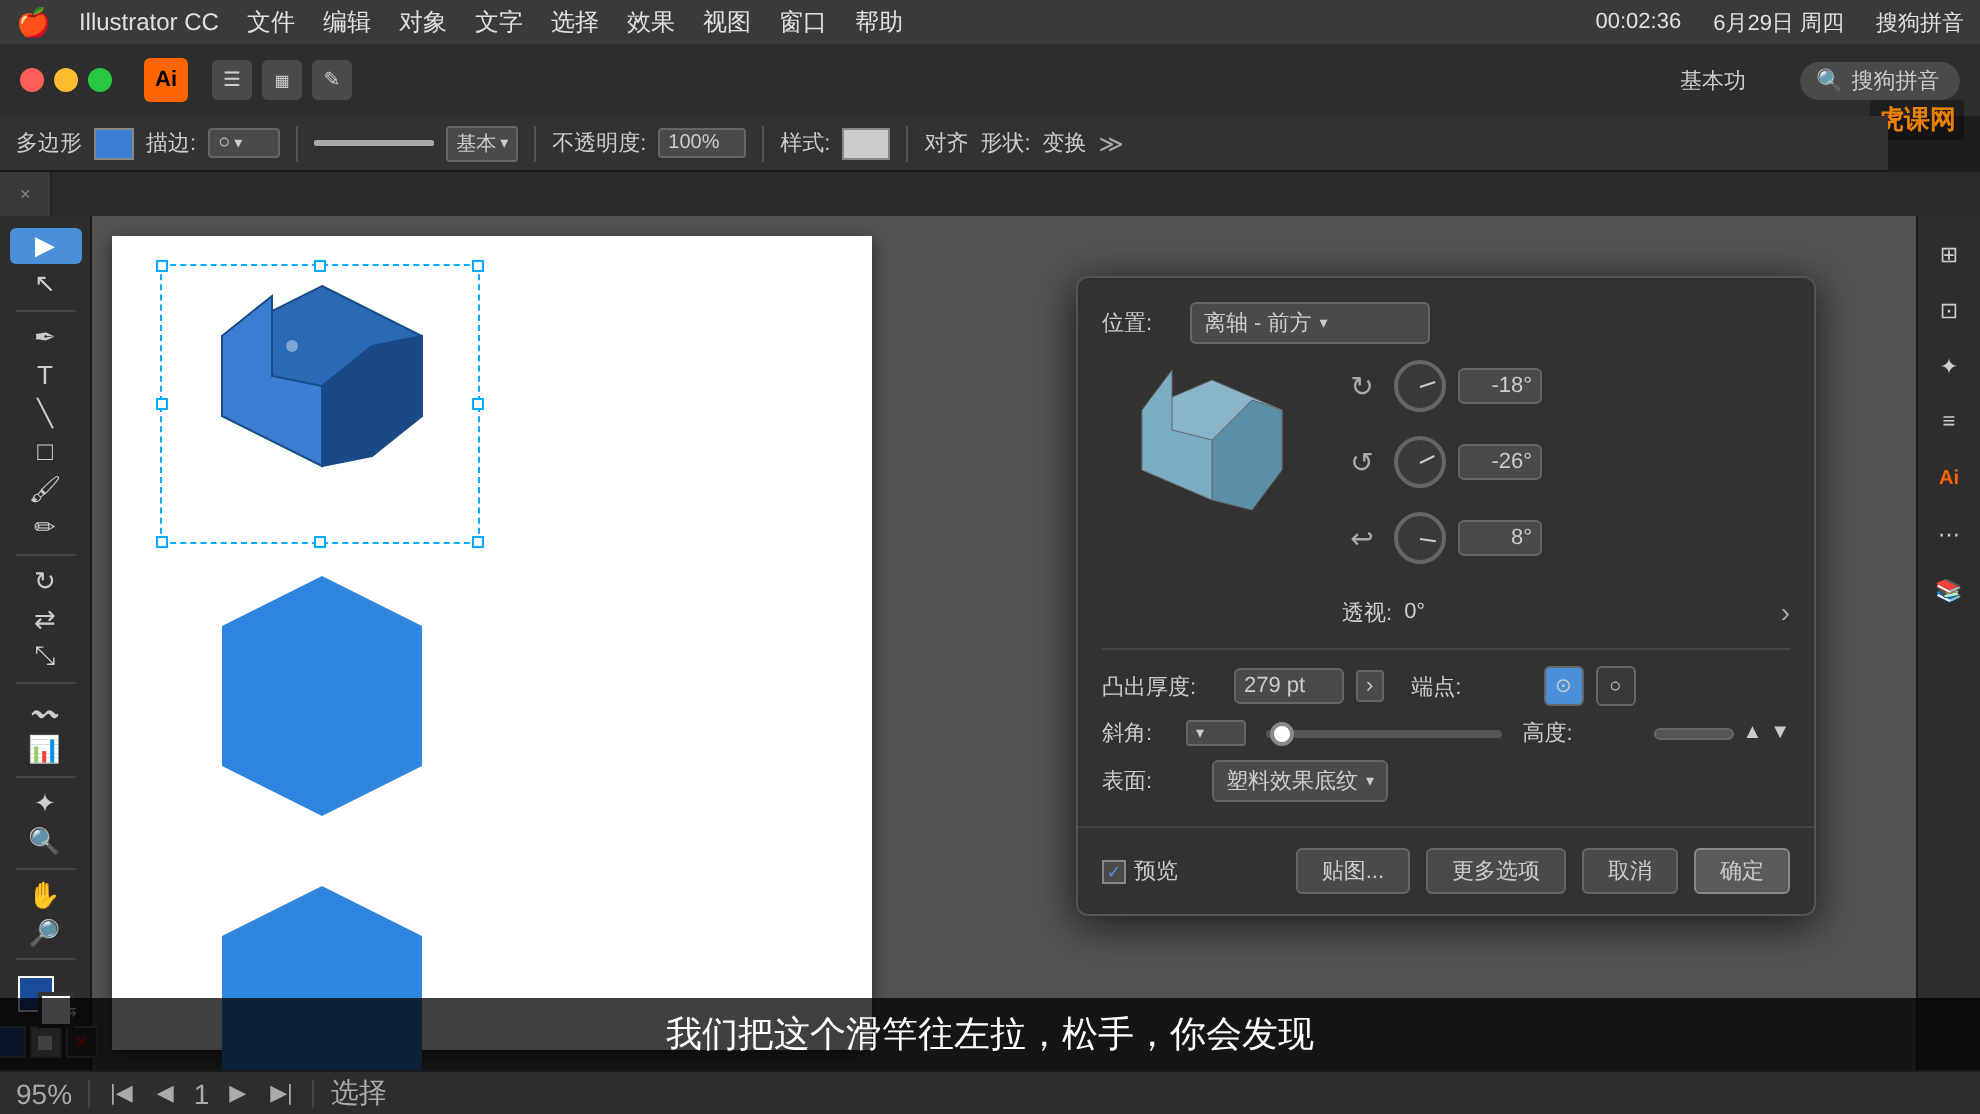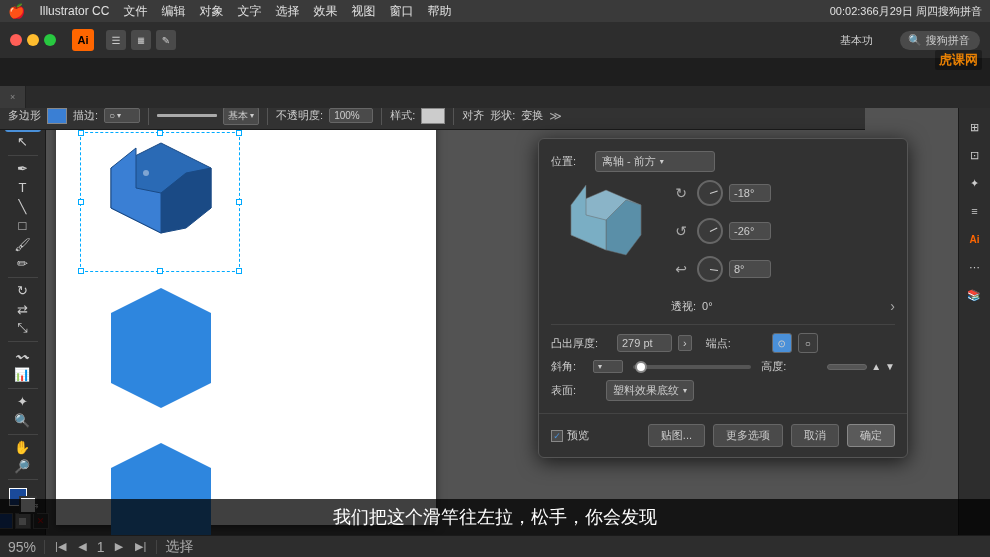--- a/index.html
+++ b/index.html
@@ -21,21 +21,21 @@
     .menu-bar-item {
       font-size: 12px;
       color: #e0e0e0;
       cursor: pointer;
       white-space: nowrap;
     }
     .menu-bar-right {
       margin-left: auto;
       display: flex;
       align-items: center;
-      gap: 0;
+      gap: 16px;
       font-size: 11px;
       color: #e0e0e0;
     }
     .time-display { font-size: 11px; color: #e0e0e0; }
 
     
     .title-bar {
       position: absolute;
       top: 22px; left: 0;
       width: 990px;
@@ -89,30 +89,29 @@
       font-size: 11px;
       color: #ccc;
       display: flex; align-items: center; gap: 4px;
       min-width: 80px;
     }
 
     
     .options-bar {
       position: absolute;
       top: 58px; left: 0;
-      width: 865px;
+      width: 944px;
       height: 28px;
       background: #323232;
       display: flex;
       align-items: center;
       padding: 0 8px;
       gap: 6px;
       z-index: 100;
       border-bottom: 1px solid #1a1a1a;
-      margin-top: 44px;
     }
     .opt-label { font-size: 11px; color: #ccc; white-space: nowrap; }
     .opt-swatch {
       width: 20px; height: 16px;
       background: #3a7fd4;
       border: 1px solid #888;
     }
     .opt-dropdown {
       background: #4a4a4a;
       border: 1px solid #666;
@@ -300,21 +299,21 @@
       transform-origin: left center;
     }
     .angle-input {
       background: #4a4a4a;
       border: 1px solid #666;
       color: #ccc;
       font-size: 11px;
       padding: 2px 4px;
       border-radius: 3px;
       width: 42px;
-      text-align: left;
+      text-align: right;
     }
     .angle-row {
       display: flex; align-items: center; gap: 6px;
       margin-bottom: 6px;
     }
     .icon-3d {
       font-size: 14px; color: #aaa;
       min-width: 20px;
       display: flex; align-items: center; justify-content: center;
     }

